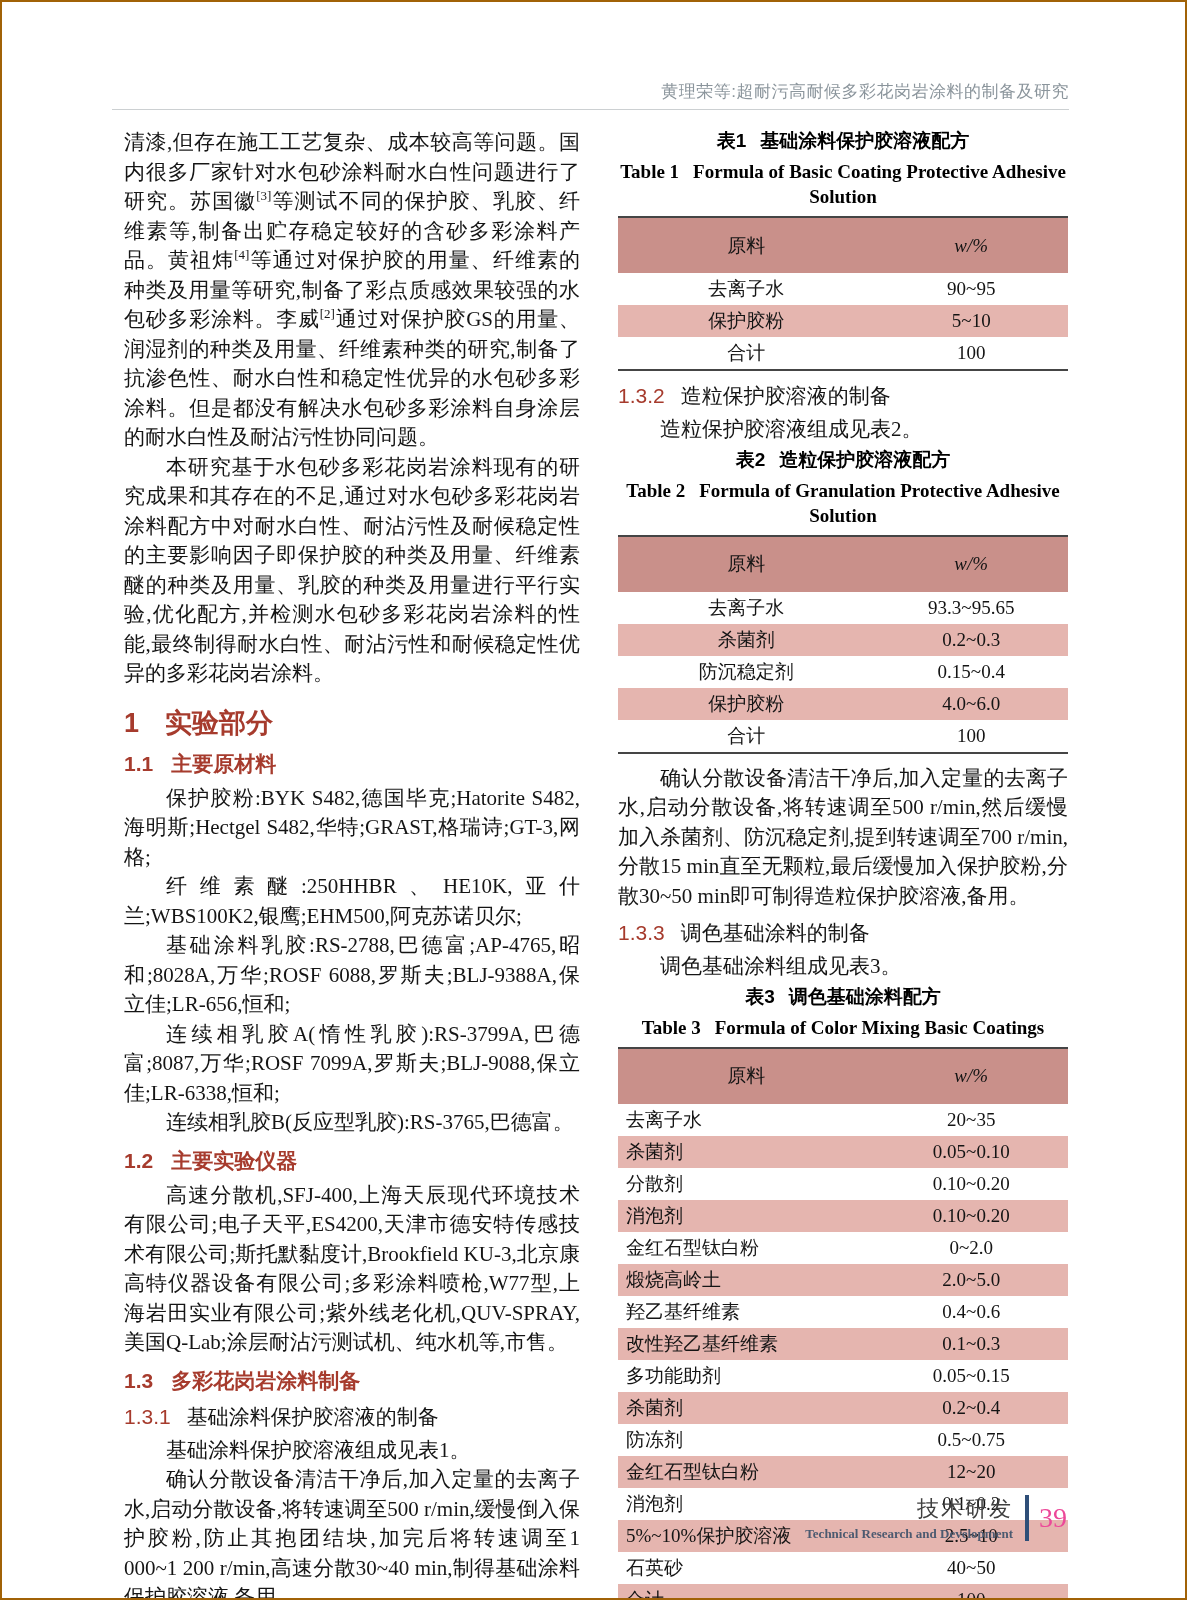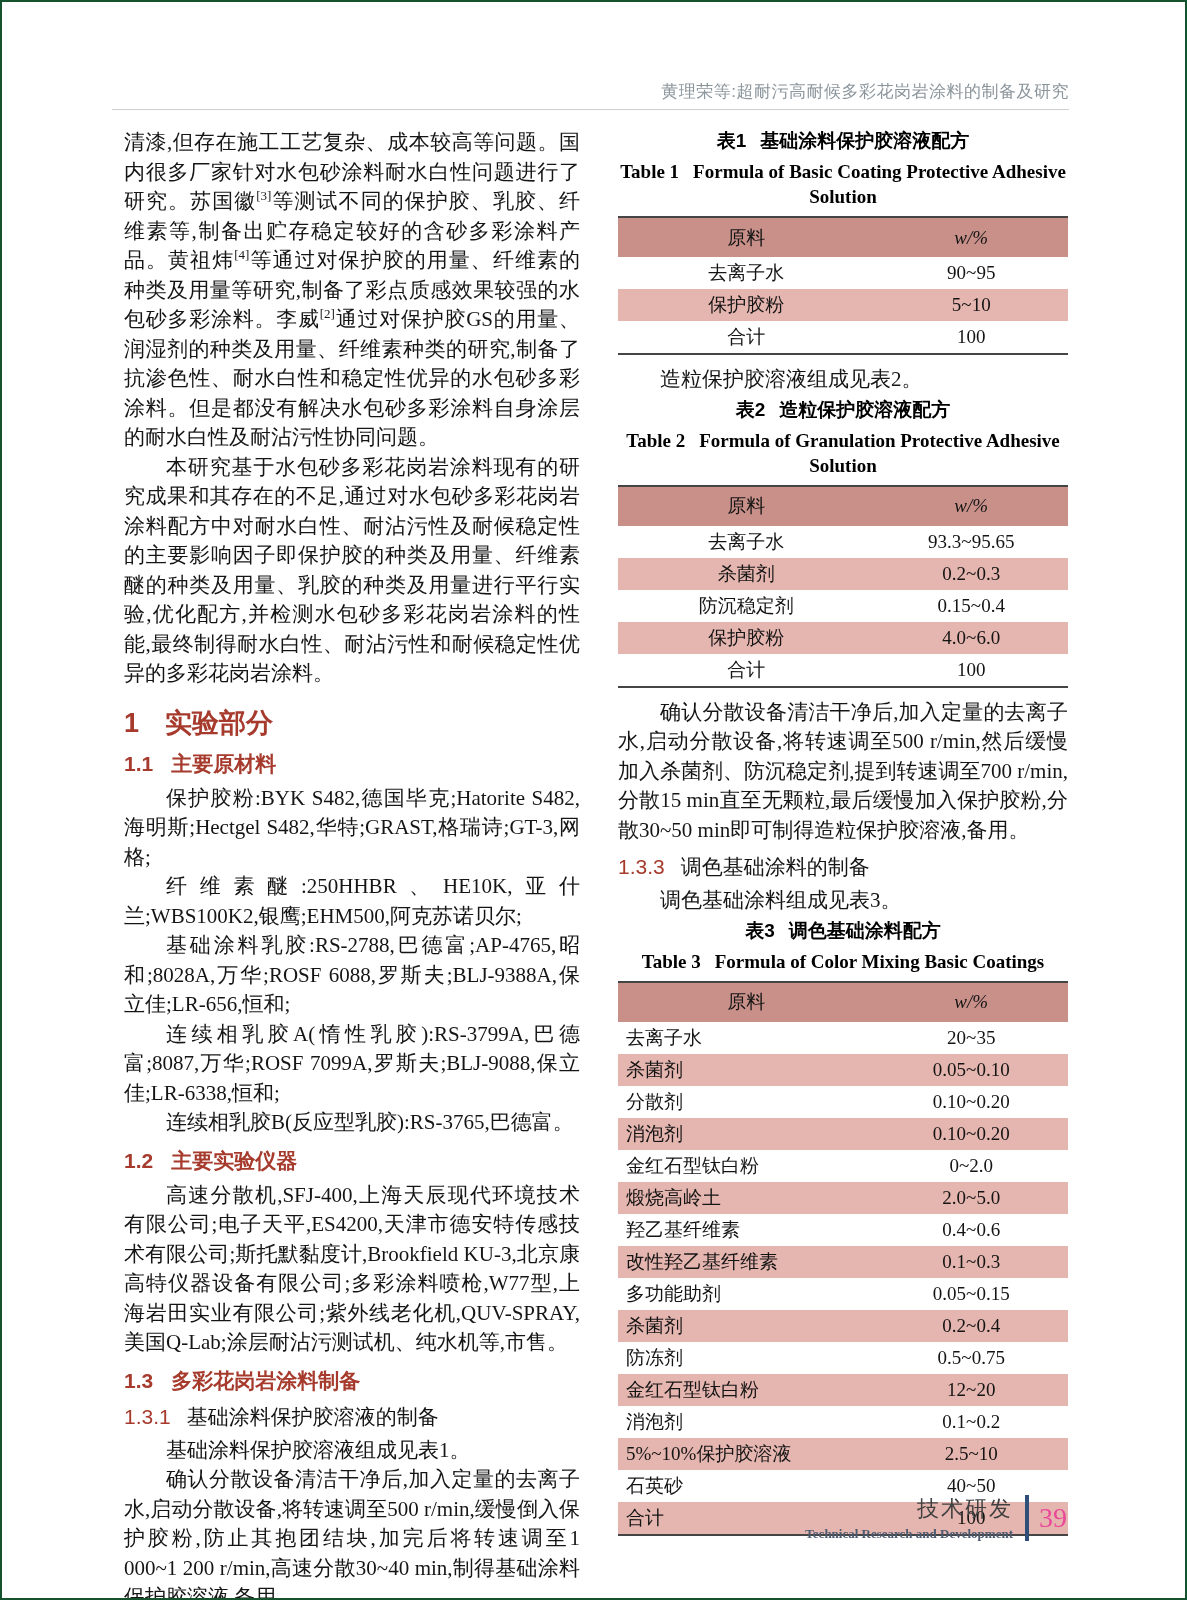--- a/index.html
+++ b/index.html
@@ -1,21 +1,21 @@
 <!DOCTYPE html>
 <html lang="zh"><head>
 <meta charset="utf-8">
 <style>
   html,body{margin:0;padding:0;}
   body{
     width:1187px;height:1600px;position:relative;background:#ffffff;
     font-family:"Liberation Serif","DejaVu Serif",serif;color:#151515;
   }
   .page{position:absolute;inset:0;width:1187px;height:1600px;box-sizing:border-box;
-    border:2px solid #14532d;background:#fff;overflow:hidden;}
+    border:2px solid #a16207;background:#fff;overflow:hidden;}
 
   
   .running-head{position:absolute;top:78px;left:110px;right:116px;text-align:right;
     font-family:"Liberation Sans","DejaVu Sans",sans-serif;font-size:17px;color:#8b959c;letter-spacing:.5px;}
   .head-rule{position:absolute;top:107px;left:110px;right:116px;height:1px;background:#ccd0d2;}
 
   
   .content{position:absolute;top:126px;left:122px;width:944px;display:flex;gap:38px;}
   .col-left{width:456px;}
   .col-right{width:450px;}
@@ -35,21 +35,21 @@
   .h3 .htitle{color:#151515;}
 
   
   .tablecap{margin:2px 0 7px;text-align:center;}
   .cap-zh{font-family:"Liberation Sans","DejaVu Sans",sans-serif;font-weight:bold;
     font-size:19px;color:#000;margin-bottom:5px;}
   .cap-en{font-weight:bold;font-size:19px;line-height:25px;color:#000;}
   .cap-label{margin-right:14px;}
   table.ftable{width:100%;border-collapse:collapse;border-top:2px solid #454545;
     border-bottom:2px solid #454545;font-size:19px;color:#141414;}
-  .ftable th{background:#c9908a;font-weight:normal;height:31px;padding:4px 4px;}
+  .ftable th{background:#c9908a;font-weight:normal;height:31px;padding:12px 4px;}
   .ftable th.wcol{font-style:italic;}
   .ftable td{height:32px;padding:0 4px;}
   .ftable th:first-child,.ftable td:first-child{width:57%;text-align:center;}
   .ftable th:last-child,.ftable td:last-child{text-align:center;}
   .ftable tbody tr:nth-child(even){background:#e5b5af;}
   .ftable.col1-left td:first-child{text-align:left;padding-left:8px;}
   .tblock{margin-bottom:10px;}
 
   
   .footer{position:absolute;right:118px;bottom:56px;display:flex;align-items:center;}
@@ -132,20 +132,23 @@
                 <td>5~10</td>
               </tr>
               <tr>
                 <td>合计</td>
                 <td>100</td>
               </tr>
             </tbody>
         </table>
       </div>
 
+      <div class="h3">
+        <span class="hnum">1.3.2</span><span class="htitle">造粒保护胶溶液的制备</span>
+      </div>
       <p class="body-p indent">造粒保护胶溶液组成见表2。</p>
 
       <div class="tblock">
         <div class="tablecap">
           <div class="cap-zh">
             <span class="cap-label">表2</span><span>造粒保护胶溶液配方</span>
           </div>
           <div class="cap-en">
             <span class="cap-label">Table 2</span><span>Formula of Granulation Protective Adhesive Solution</span>
           </div>

